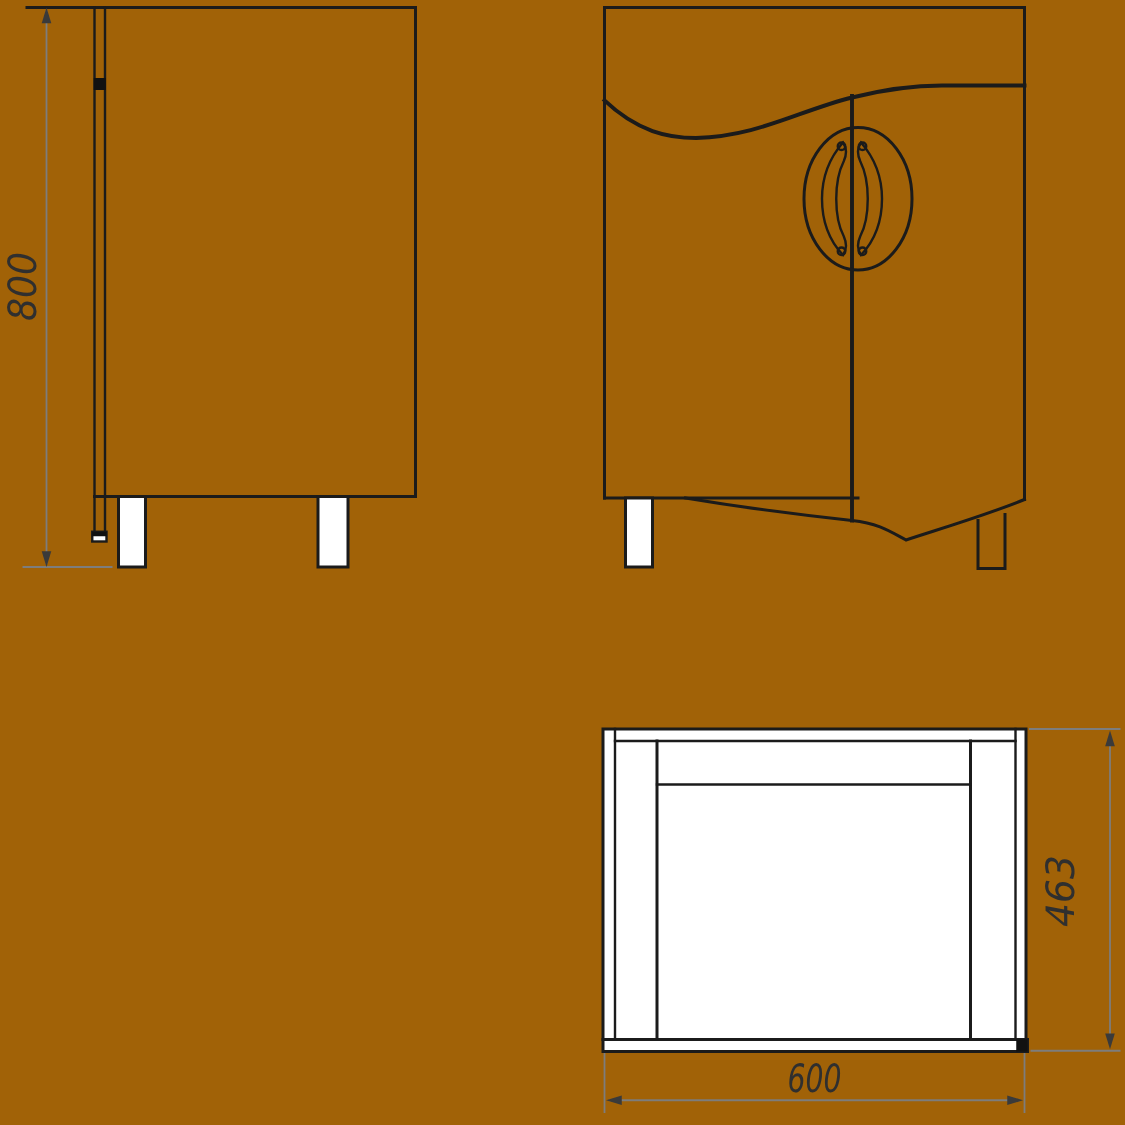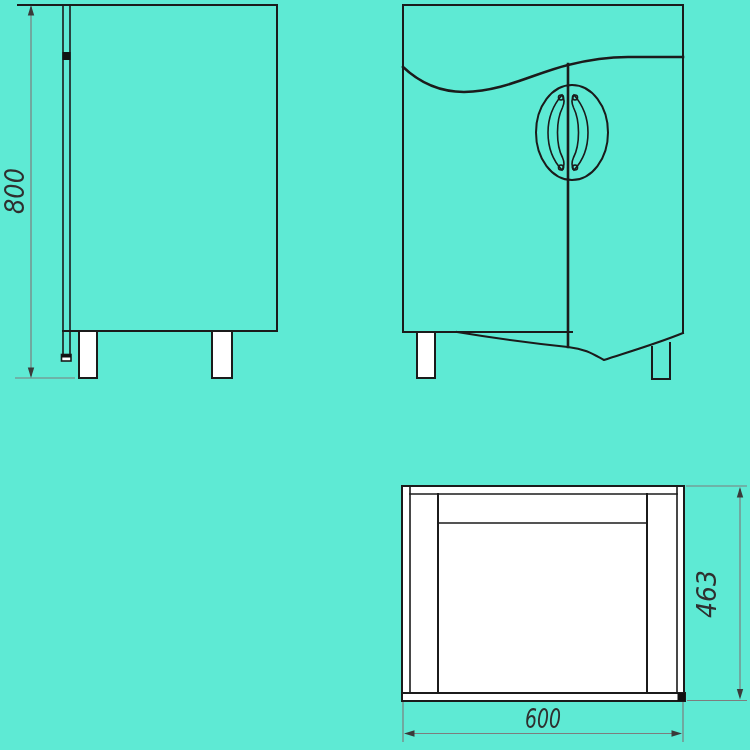--- a/index.html
+++ b/index.html
@@ -1,16 +1,16 @@
 <!DOCTYPE html>
 <html><head>
 <meta charset="utf-8">
 <style>
   html,body{margin:0;padding:0;background:#ffffff;}
-  .canvas{position:relative;width:750px;height:750px;background:#5eead4;overflow:hidden;
+  .canvas{position:relative;width:750px;height:750px;background:#a16207;overflow:hidden;
           font-family:"DejaVu Sans", sans-serif;}
   svg{display:block;}
   .obj{stroke:#1b1b1b;stroke-width:2;fill:none;stroke-linecap:square;}
   .obj-thick{stroke:#1b1b1b;stroke-width:2.6;fill:none;stroke-linecap:square;}
   .obj-thin{stroke:#1b1b1b;stroke-width:1.6;fill:none;stroke-linecap:square;}
   .dimline{stroke:#7d7d7d;stroke-width:1.2;fill:none;}
   .arrow{fill:#3a3a3a;stroke:none;}
   .dim-text{font-family:"DejaVu Sans", sans-serif;font-style:italic;font-size:26px;
             fill:#2f2f2f;}
   .fill-dark{fill:#111;stroke:none;}

